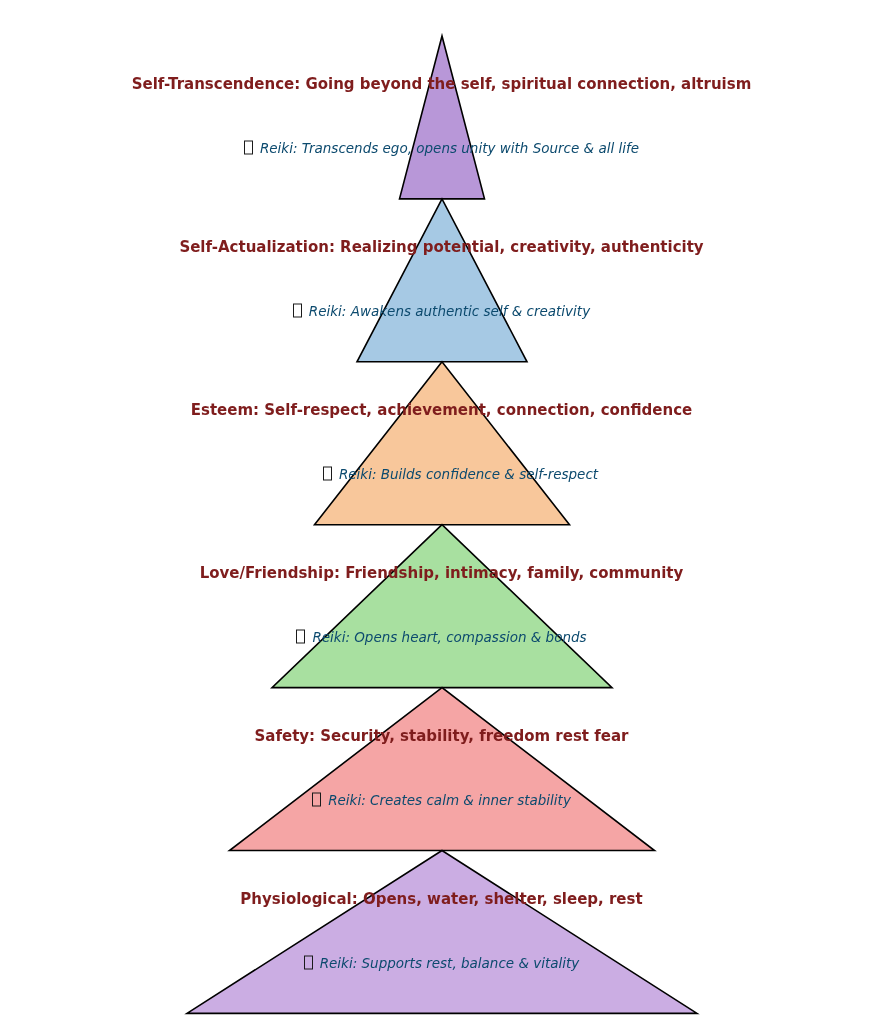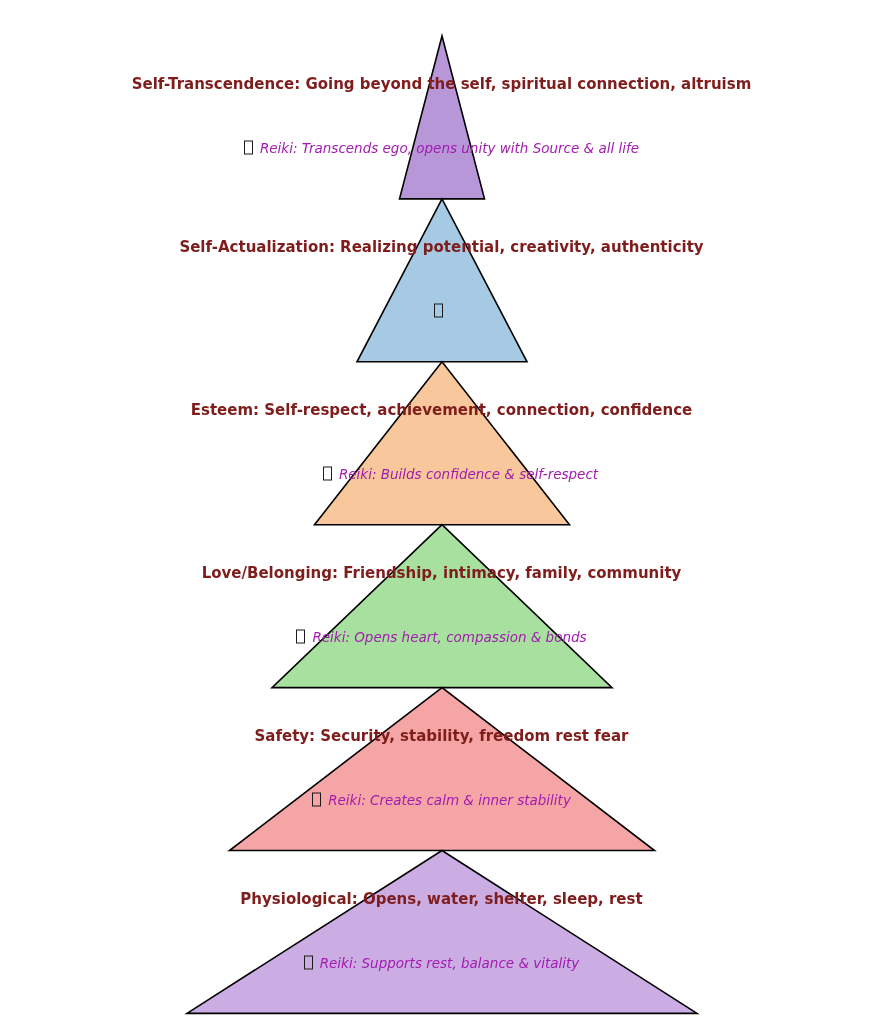--- a/index.html
+++ b/index.html
@@ -34,21 +34,21 @@
     z-index: 2;
   }
   .reiki-note {
     position: absolute;
     left: 0;
     width: 100%;
     text-align: center;
     font-style: italic;
     font-size: 13.5px;
     line-height: 17px;
-    color: #a21caf;
+    color: #0c4a6e;
     transform: translateY(-50%);
     white-space: nowrap;
     z-index: 2;
   }
   .tofu {
     display: inline-block;
     width: 9px;
     height: 14px;
     border: 1.2px solid #1a1a1a;
     margin-right: 7px;
@@ -65,23 +65,23 @@
       <polygon points="442,198.9 357,361.8 527,361.8" fill="#a6c9e4" stroke="#000000" stroke-width="1.6" stroke-linejoin="miter"></polygon>
       <polygon points="442,361.8 314.5,524.7 569.5,524.7" fill="#f8c79b" stroke="#000000" stroke-width="1.6" stroke-linejoin="miter"></polygon>
       <polygon points="442,524.7 272,687.6 612,687.6" fill="#a8e0a0" stroke="#000000" stroke-width="1.6" stroke-linejoin="miter"></polygon>
       <polygon points="442,687.6 229.5,850.5 654.5,850.5" fill="#f5a5a5" stroke="#000000" stroke-width="1.6" stroke-linejoin="miter"></polygon>
       <polygon points="442,850.5 187,1013.4000000000001 697,1013.4000000000001" fill="#cbade3" stroke="#000000" stroke-width="1.6" stroke-linejoin="miter"></polygon>
     </svg>
   <div id="labels-layer">
       <div class="level-label" style="top: 84px;">Self-Transcendence: Going beyond the self, spiritual connection, altruism</div>
       <div class="reiki-note" style="top: 148px;"><span class="tofu"></span><span>Reiki: Transcends ego, opens unity with Source &amp; all life</span></div>
       <div class="level-label" style="top: 246.9px; text-align: center;">Self-Actualization: Realizing potential, creativity, authenticity</div>
-      <div class="reiki-note" style="top: 310.9px;"><span class="tofu"></span></div>
+      <div class="reiki-note" style="top: 310.9px;"><span class="tofu"></span><span>Reiki: Awakens authentic self &amp; creativity</span></div>
       <div class="level-label" style="top: 409.8px;">Esteem: Self-respect, achievement, connection, confidence</div>
       <div class="reiki-note" style="top: 473.8px; margin-left: 19px;"><span class="tofu"></span><span>Reiki: Builds confidence &amp; self-respect</span></div>
-      <div class="level-label" style="top: 572.7px;">Love/Belonging: Friendship, intimacy, family, community</div>
+      <div class="level-label" style="top: 572.7px;">Love/Friendship: Friendship, intimacy, family, community</div>
       <div class="reiki-note" style="top: 636.7px;"><span class="tofu"></span><span>Reiki: Opens heart, compassion &amp; bonds</span></div>
       <div class="level-label" style="top: 735.6px;">Safety: Security, stability, freedom rest fear</div>
       <div class="reiki-note" style="top: 799.6px;"><span class="tofu"></span><span>Reiki: Creates calm &amp; inner stability</span></div>
       <div class="level-label" style="top: 898.5px;">Physiological: Opens, water, shelter, sleep, rest</div>
       <div class="reiki-note" style="top: 962.5px;"><span class="tofu"></span><span>Reiki: Supports rest, balance &amp; vitality</span></div>
     </div>
 </div>
 
 </body></html>

